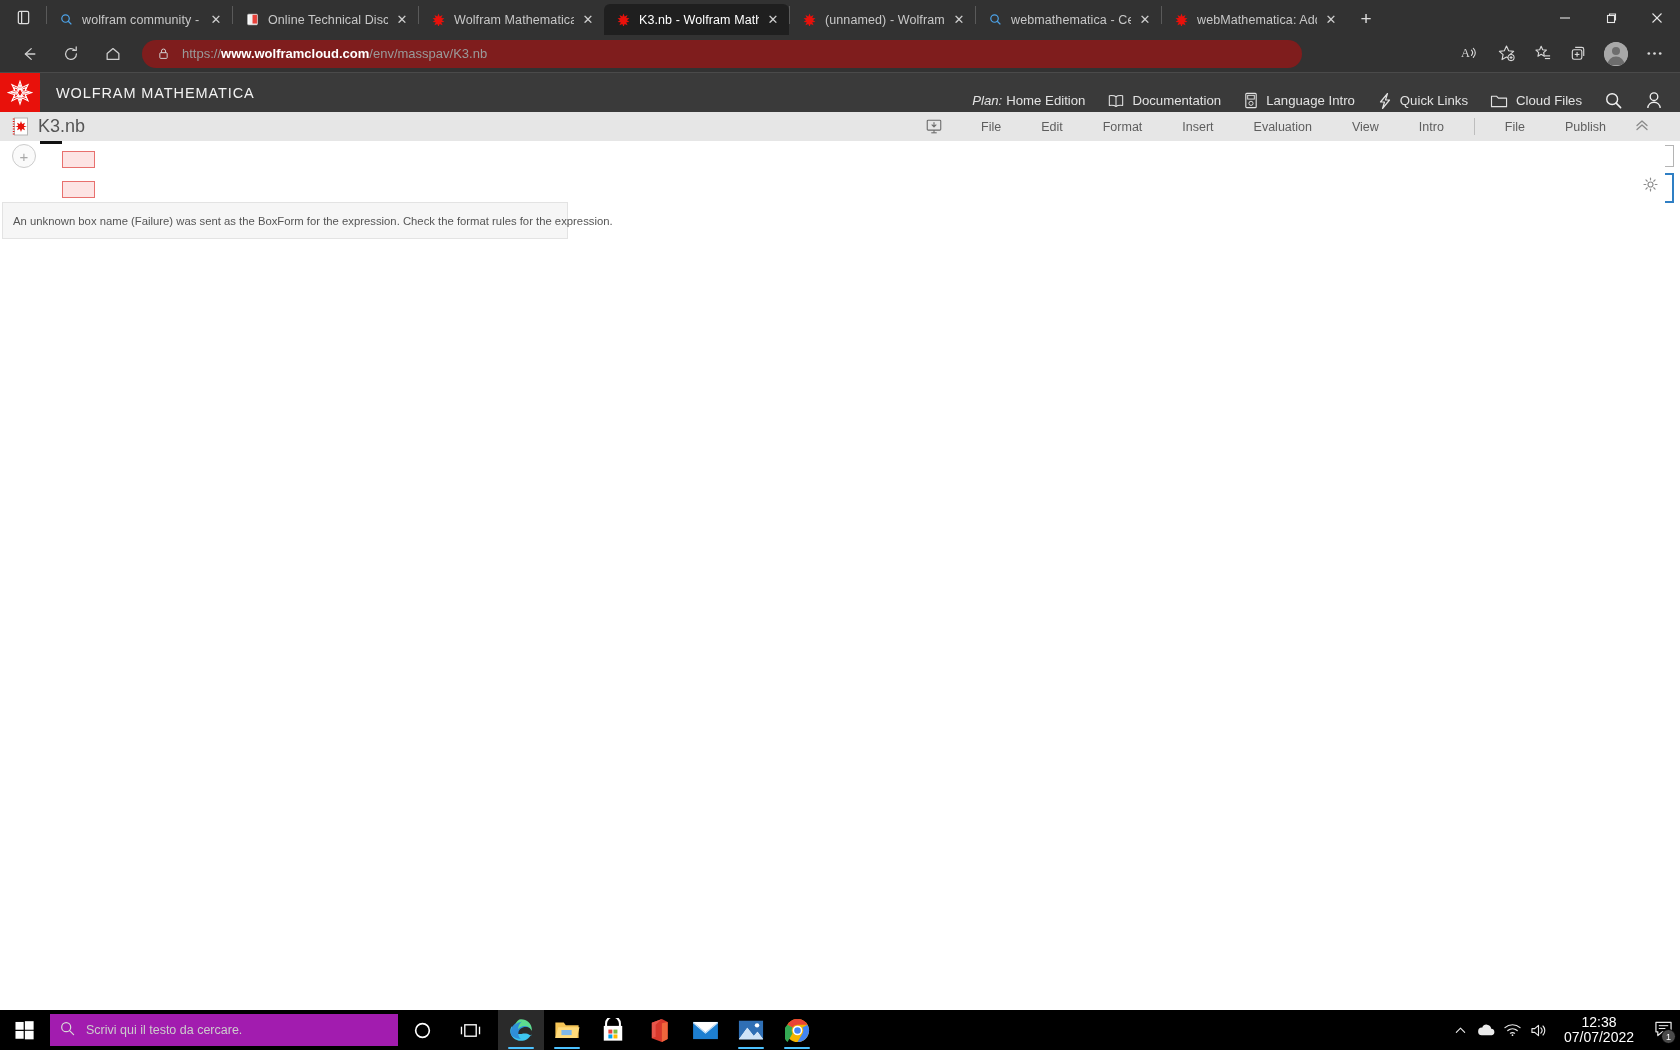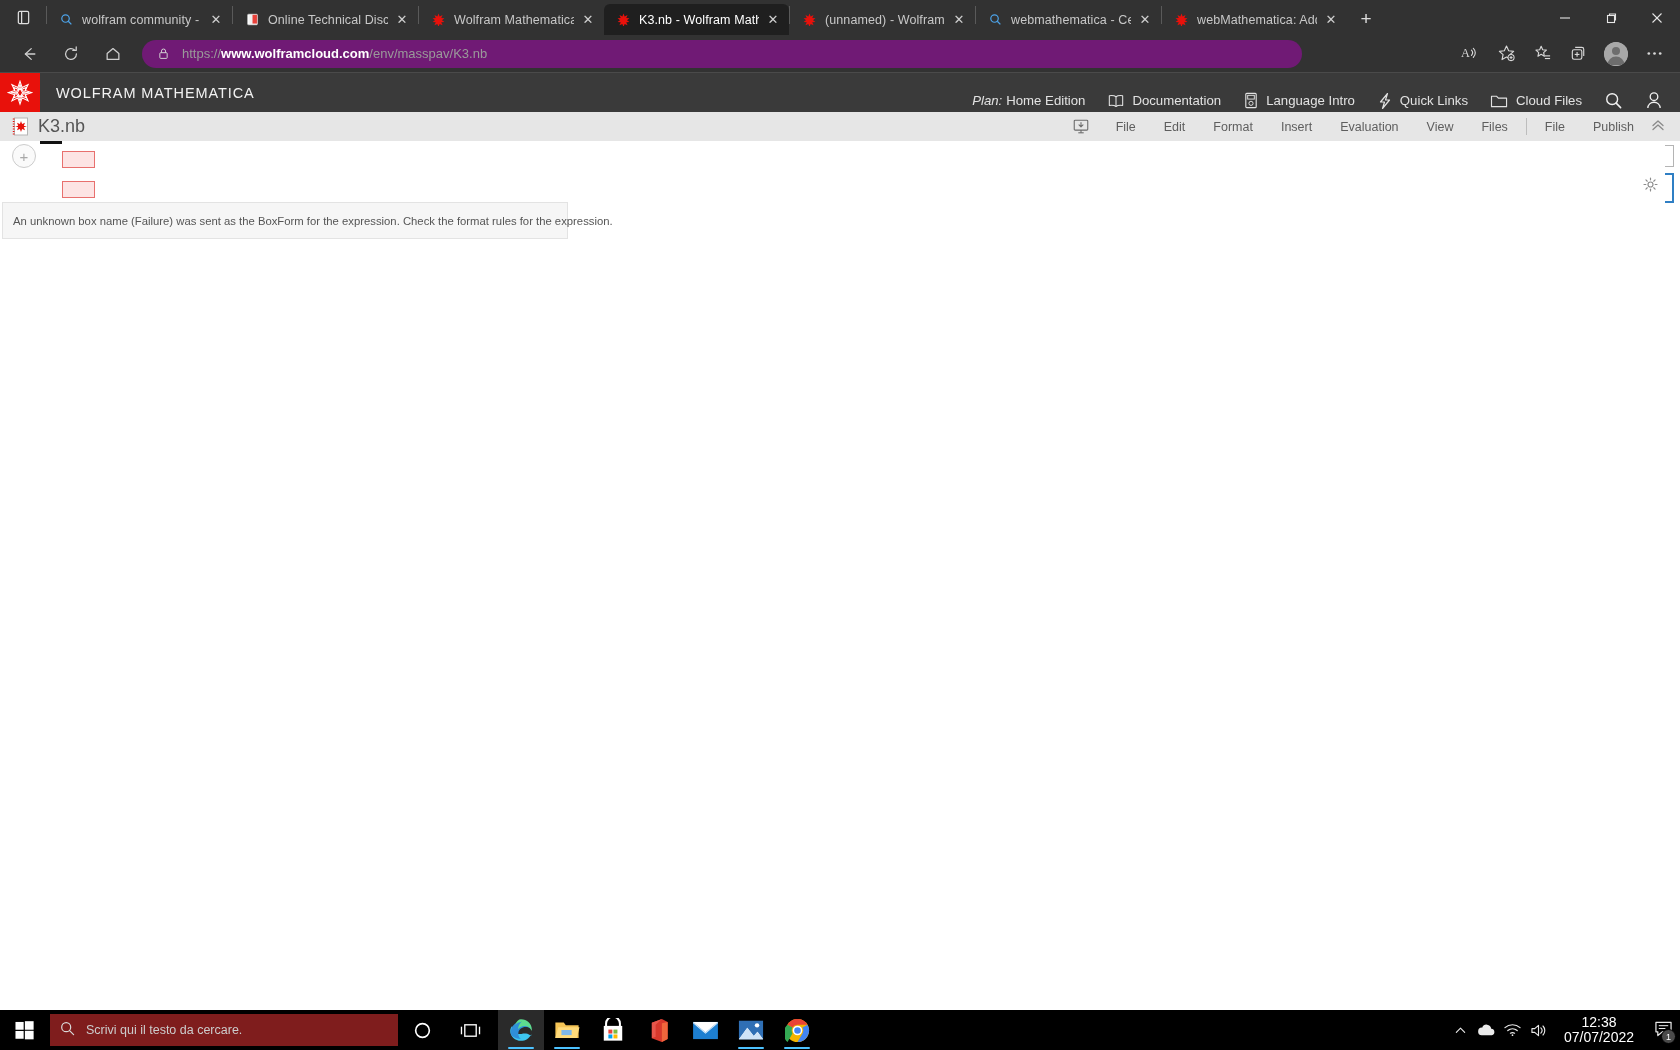--- a/index.html
+++ b/index.html
@@ -70,21 +70,21 @@
   .browser-toolbar {
     height: 37px; background: #323232;
     display: flex; align-items: center; padding: 0 8px;
   }
   .nav-btn {
     width: 32px; height: 32px; margin: 0 5px;
     display: flex; align-items: center; justify-content: center;
     color: #cfcfcf;
   }
   .omnibox {
-    flex: 1 1 auto; height: 28px; background: #701a75;
+    flex: 1 1 auto; height: 28px; background: #7f1d1d;
     border-radius: 14px; margin: 0 8px;
     display: flex; align-items: center; padding: 0 10px;
     max-width: 1160px;
   }
   .omnibox .lock { width: 22px; display: flex; align-items: center; justify-content: center; }
   .url { font-size: 13px; color: #9a9a9a; margin-left: 8px; white-space: nowrap; }
   .url b { color: #ffffff; font-weight: 600; }
   .tb-right { display: flex; align-items: center; margin-left: auto; }
   .tb-icon {
     width: 34px; height: 30px; display: flex; align-items: center; justify-content: center;
@@ -128,21 +128,21 @@
     display: flex; align-items: center;
     border-bottom: 1px solid #cfcfcf;
     position: relative;
   }
   .nb-file { display: flex; align-items: center; padding-left: 12px; }
   .nb-file-icon {
     width: 17px; height: 19px; position: relative; margin-right: 9px;
     display: flex; align-items: center; justify-content: center;
   }
   .nb-file-name { font-size: 18px; color: #555; }
-  .nb-menu { margin-left: auto; display: flex; align-items: center; padding-right: 4px; }
+  .nb-menu { margin-left: auto; display: flex; align-items: center; padding-right: 20px; gap: 12px; }
   .nb-menu-item {
     font-size: 12.5px; color: #5e5e5e; padding: 0 14px; height: 30px;
     display: flex; align-items: center; white-space: nowrap;
   }
   .nb-menu-sep { width: 1px; height: 17px; background: #bdbdbd; margin: 0 4px; }
   .nb-export-icon { padding: 0 12px; display: flex; align-items: center; height: 30px; }
 
   
   .nb-canvas {
     position: absolute; left: 0; right: 0;
@@ -196,21 +196,21 @@
   
   .taskbar {
     position: absolute; left: 0; bottom: 0;
     width: 1680px; height: 40px; background: #000000;
     display: flex; align-items: center;
   }
   .start-btn {
     width: 48px; height: 40px; display: flex; align-items: center; justify-content: center;
   }
   .tb-search {
-    width: 348px; height: 32px; background: #7f1d1d;
+    width: 348px; height: 32px; background: #a21caf;
     display: flex; align-items: center; padding: 0 10px; margin-left: 2px;
   }
   .tb-search-text { font-size: 12.5px; color: #cccccc; margin-left: 11px; }
   .tb-sys-btn {
     width: 48px; height: 40px; display: flex; align-items: center; justify-content: center;
   }
   .tb-apps { display: flex; align-items: center; margin-left: 4px; }
   .tb-app {
     width: 46px; height: 40px; position: relative;
     display: flex; align-items: center; justify-content: center;
@@ -542,21 +542,21 @@
           <line x1="10" y1="13" x2="10" y2="16" stroke="#6b6b6b" stroke-width="1.2"></line>
           <path d="M10 4.5v4.5M7.8 7.2 10 9.4l2.2-2.2" fill="none" stroke="#6b6b6b" stroke-width="1.2" stroke-linecap="round" stroke-linejoin="round"></path>
         </svg>
     </div>
     <div class="nb-menu-item">File</div>
     <div class="nb-menu-item">Edit</div>
     <div class="nb-menu-item">Format</div>
     <div class="nb-menu-item">Insert</div>
     <div class="nb-menu-item">Evaluation</div>
     <div class="nb-menu-item">View</div>
-    <div class="nb-menu-item">Files</div>
+    <div class="nb-menu-item">Intro</div>
     <div class="nb-menu-sep"></div>
     <div class="nb-menu-item">File</div>
     <div class="nb-menu-item">Publish</div>
     <div class="nb-menu-item" style="padding:0 10px 0 2px">
       <span>
         <svg width="16" height="14" viewBox="0 0 16 14">
             <path d="M3 7.5 8 3l5 4.5" fill="none" stroke="#8a8a8a" stroke-width="1.3" stroke-linecap="round" stroke-linejoin="round"></path>
             <path d="M3 11.5 8 7l5 4.5" fill="none" stroke="#8a8a8a" stroke-width="1.3" stroke-linecap="round" stroke-linejoin="round"></path>
           </svg>
       </span>

